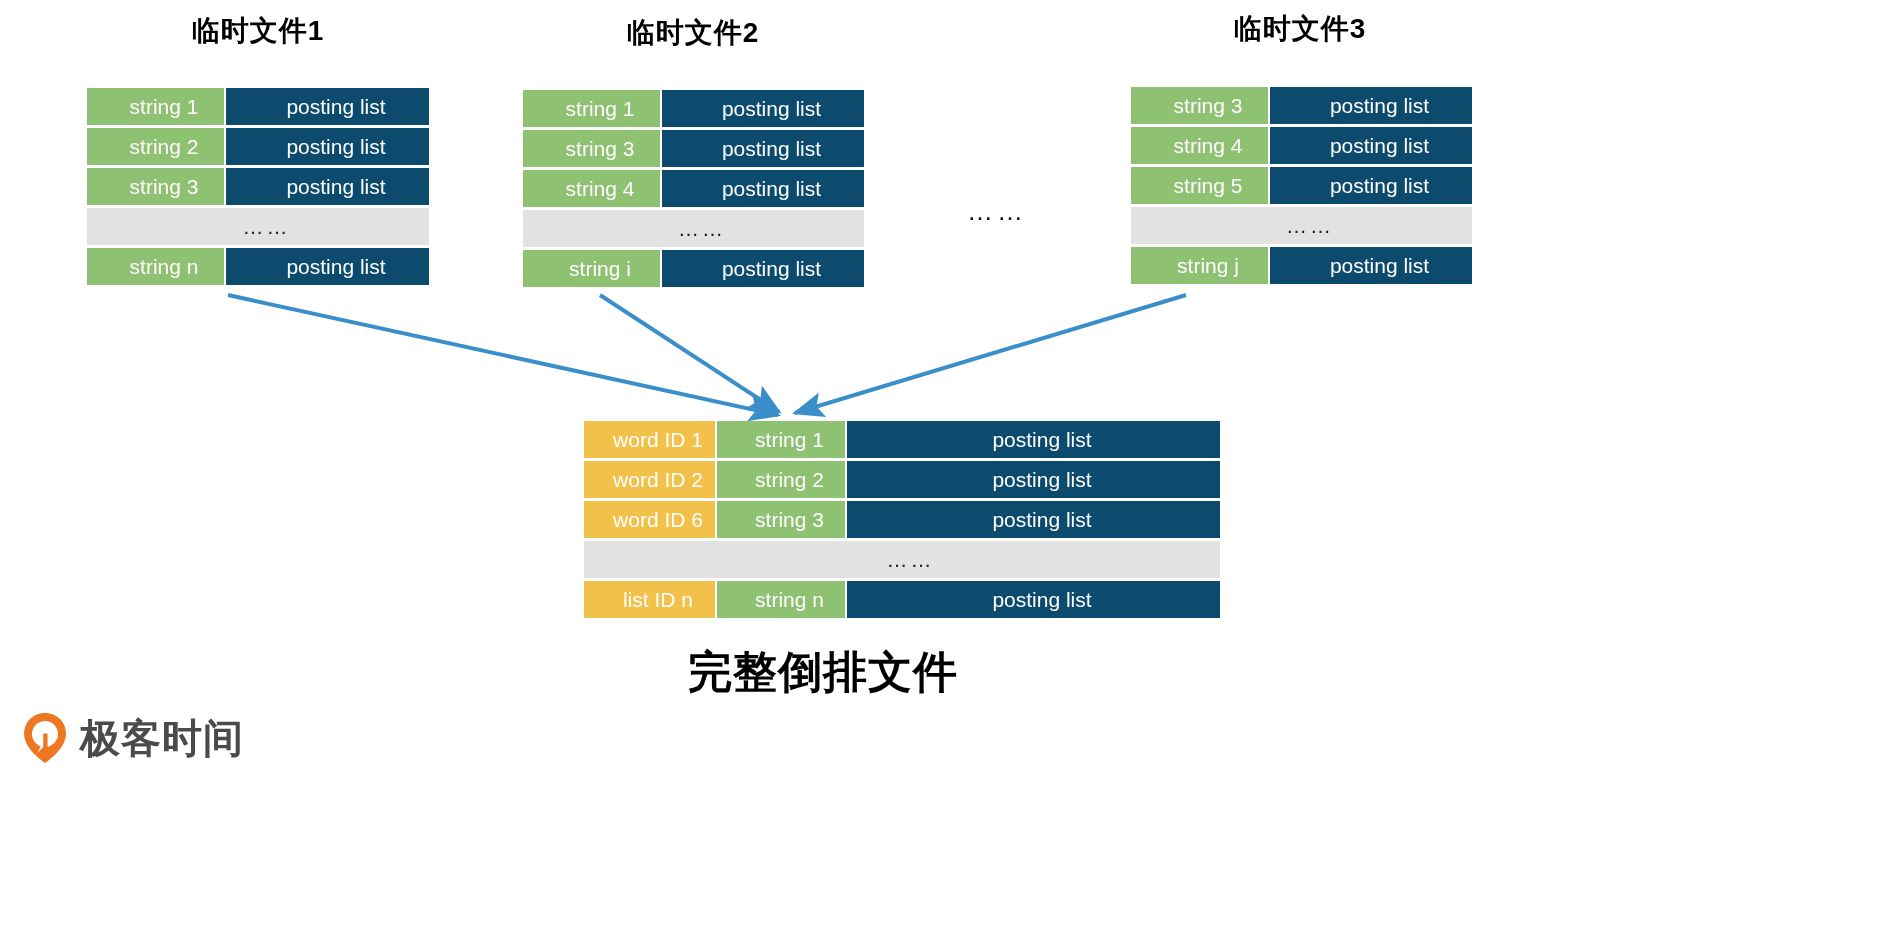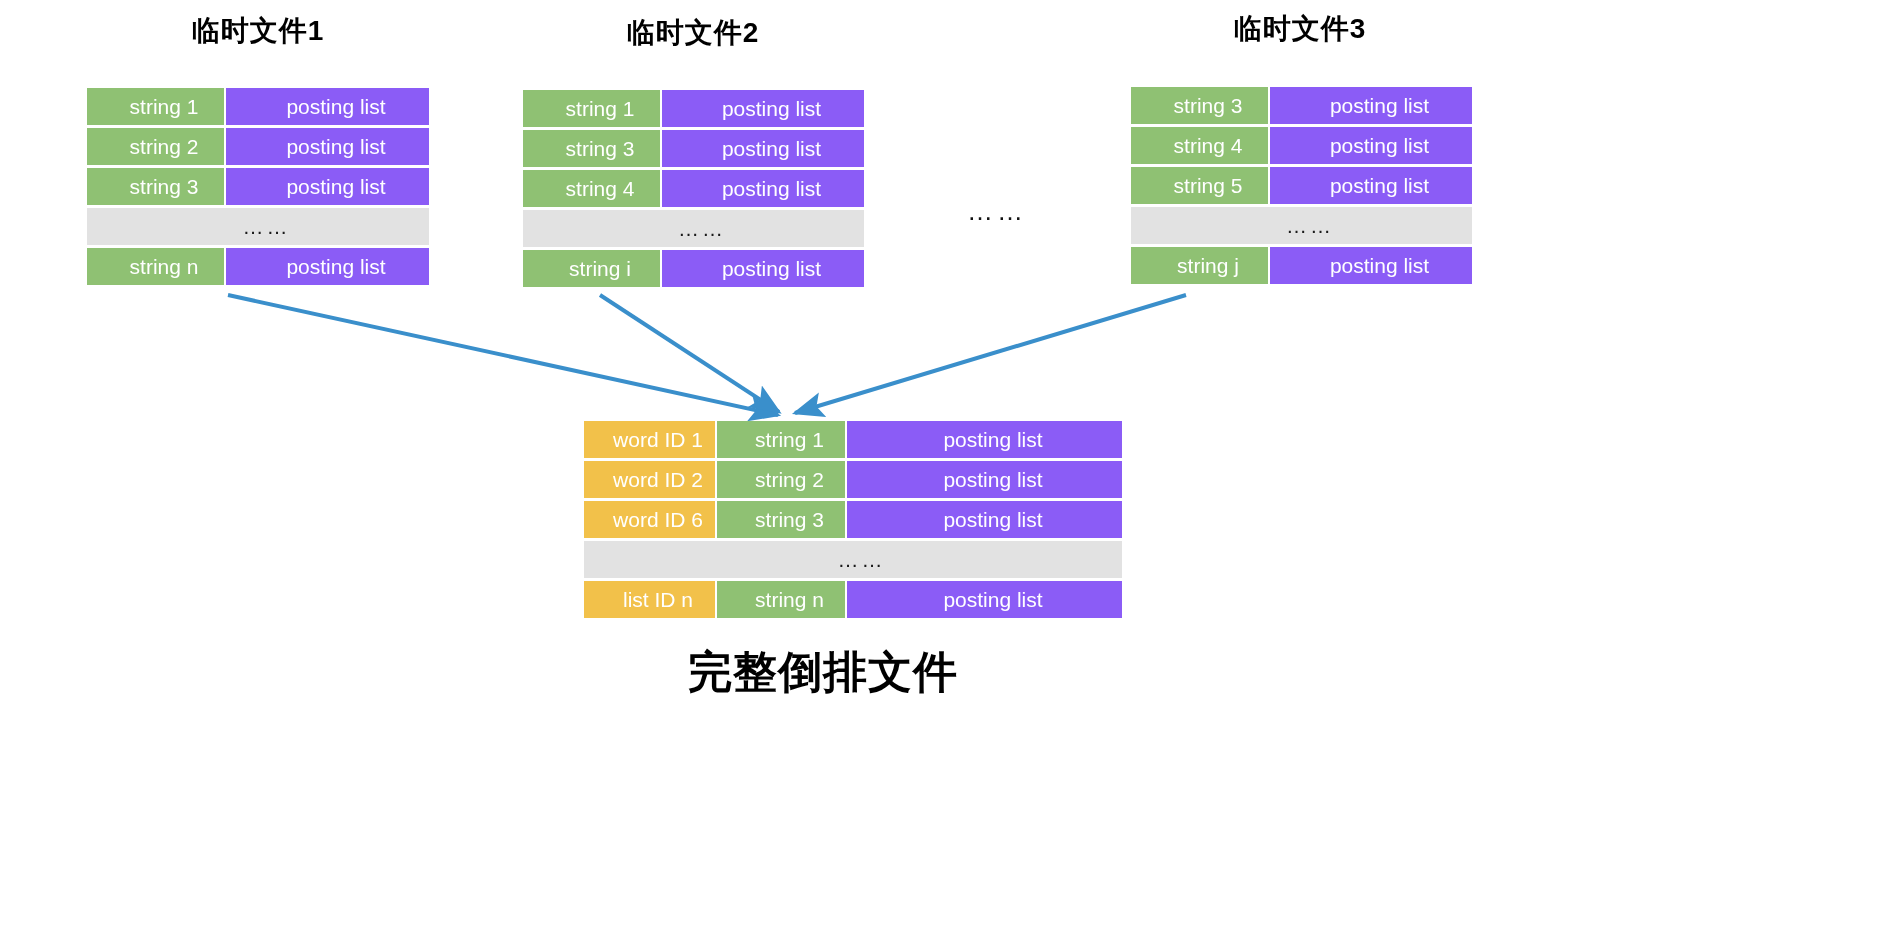--- a/index.html
+++ b/index.html
@@ -44,21 +44,21 @@
     font-size:21px;
     display:flex;
     align-items:center;
     justify-content:center;
     height:37px;
     box-sizing:border-box;
     white-space:nowrap;
     padding-left:17px;
   }
   .cell.green{background:#8FC173;}
-  .cell.blue{background:#8b5cf6;}
+  .cell.blue{background:#0c4a6e;}
   .cell.amber{background:#F2C14A;}
   .cell.gray{
     background:#E2E2E2;
     color:#1a1a1a;
     font-size:21px;
     letter-spacing:3px;
     justify-content:center;
   }
   .ellip-row .cell.gray{width:100%;}
 
@@ -178,21 +178,21 @@
     </div>
     <div class="row ellip-row">
       <div class="cell gray">……</div>
     </div>
     <div class="row">
       <div class="cell green c-str">string j</div>
       <div class="cell blue c-post">posting list</div>
     </div>
   </div>
 
-  <div class="tbl merged" style="left:584px;top:421px;width:538px;">
+  <div class="tbl merged" style="left:584px;top:421px;width:636px;">
     <div class="row">
       <div class="cell amber c-id">word ID 1</div>
       <div class="cell green c-str">string 1</div>
       <div class="cell blue c-post">posting list</div>
     </div>
     <div class="row">
       <div class="cell amber c-id">word ID 2</div>
       <div class="cell green c-str">string 2</div>
       <div class="cell blue c-post">posting list</div>
     </div>
@@ -206,14 +206,23 @@
     </div>
     <div class="row">
       <div class="cell amber c-id">list ID n</div>
       <div class="cell green c-str">string n</div>
       <div class="cell blue c-post">posting list</div>
     </div>
   </div>
 
   <div class="merged-caption" style="left:823px;top:643px;">完整倒排文件</div>
 
+  <div class="logo" style="left:22px;top:712px;">
+    <span class="logo-mark">
+      <svg width="46" height="52" viewBox="0 0 46 52" xmlns="http://www.w3.org/2000/svg">
+        <path d="M23 1 C11 1 2 10 2 22 C2 33 13 44 23 51 C33 44 44 33 44 22 C44 10 35 1 23 1 Z" fill="#EE7724"></path>
+        <path d="M23 9 C15.8 9 10 14.8 10 22 C10 27.6 13.6 32.4 18.6 34.2 L15.5 41 L21.2 34.9 L21.2 21.5 L25.6 21.5 L25.6 34.8 C31.2 33.5 36 28.2 36 22 C36 14.8 30.2 9 23 9 Z" fill="#FFFFFF"></path>
+      </svg>
+    </span>
+    <span class="logo-text">极客时间</span>
+  </div>
 
 </div>
 
 </body></html>

